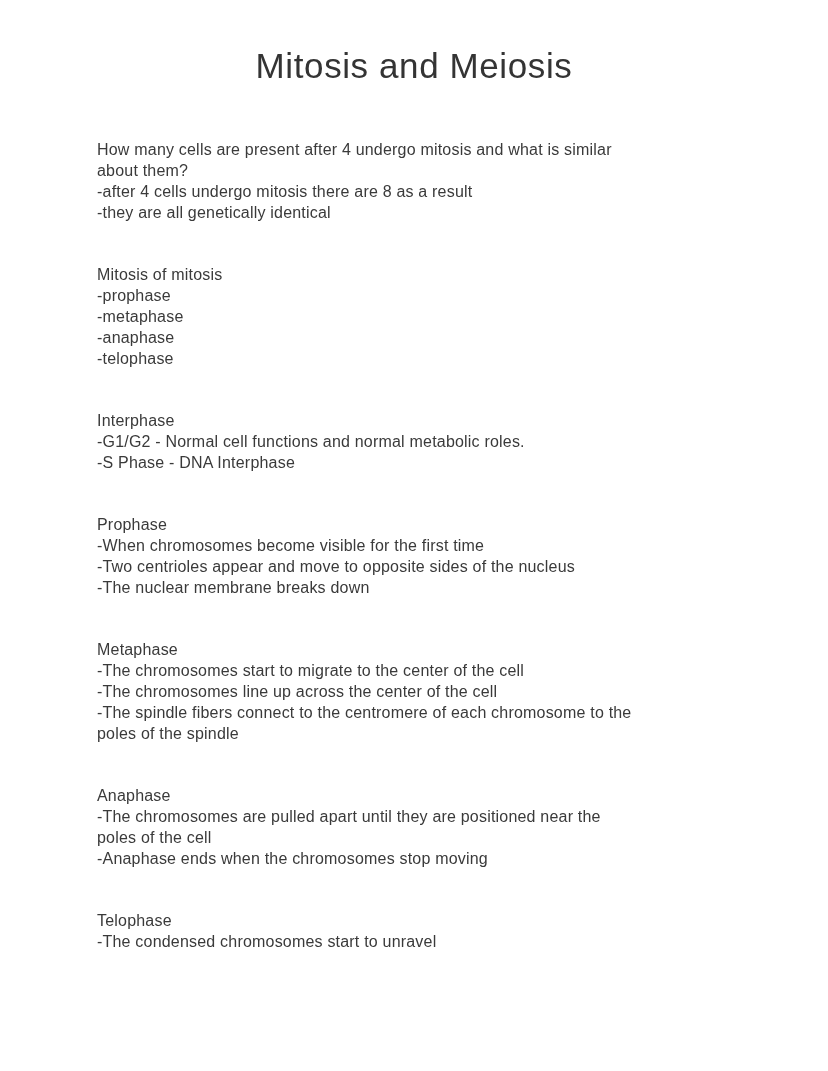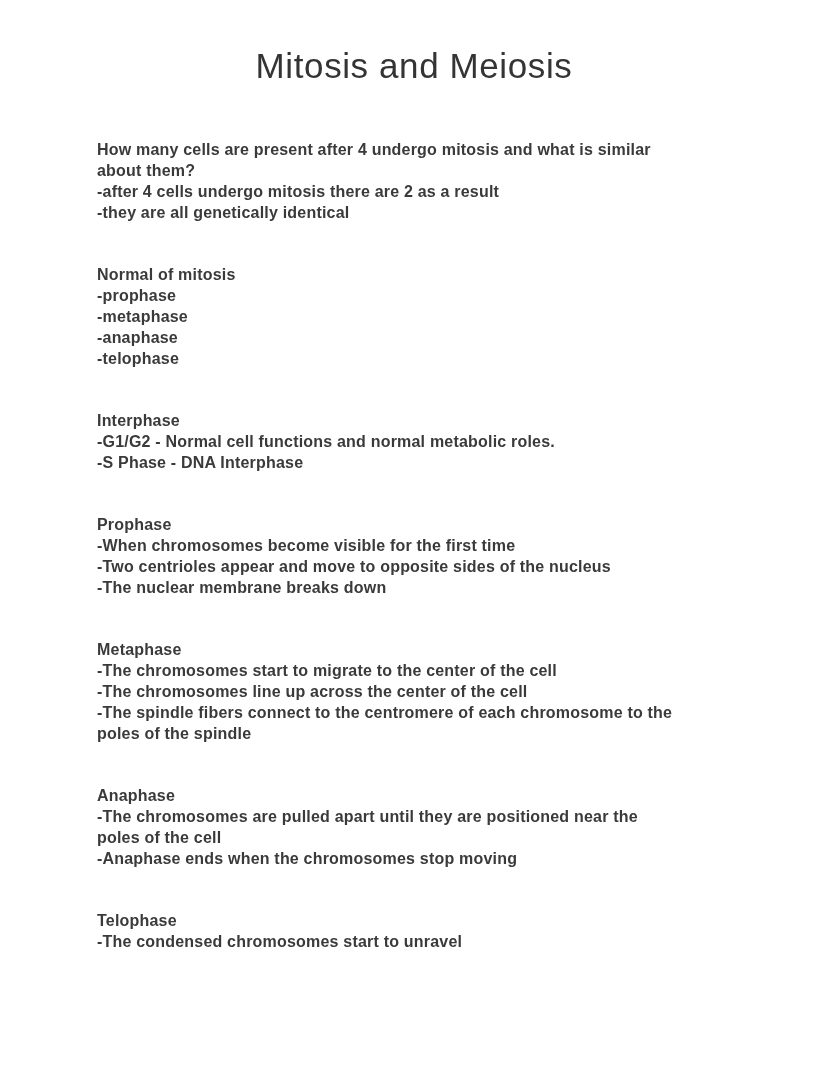--- a/index.html
+++ b/index.html
@@ -23,21 +23,20 @@
     text-align: center;
     font-size: 35px;
     font-weight: 400;
     line-height: 42px;
     letter-spacing: 0.6px;
     color: #343434;
   }
   .content {
     padding: 52px 97px 0 97px;
     box-sizing: border-box;
-    font-weight: bold;
   }
   .section {
     margin: 0 0 41px 0;
   }
   .section p.line {
     margin: 0;
     padding: 0;
     font-size: 16px;
     line-height: 21px;
     letter-spacing: 0.2px;
@@ -47,25 +46,25 @@
 </style>
 </head>
 <body>
 
 <div class="page" style="background: rgb(255, 255, 255); color: rgb(58, 58, 58);">
   <h1 class="doc-title">Mitosis and Meiosis</h1>
   <div class="content" id="content">
       <div class="section">
         <p class="line">How many cells are present after 4 undergo mitosis and what is similar</p>
         <p class="line">about them?</p>
-        <p class="line">-after 4 cells undergo mitosis there are 2 as a result</p>
+        <p class="line">-after 4 cells undergo mitosis there are 8 as a result</p>
         <p class="line">-they are all genetically identical</p>
       </div>
       <div class="section">
-        <p class="line">Normal of mitosis</p>
+        <p class="line">Mitosis of mitosis</p>
         <p class="line">-prophase</p>
         <p class="line">-metaphase</p>
         <p class="line">-anaphase</p>
         <p class="line">-telophase</p>
       </div>
       <div class="section">
         <p class="line">Interphase</p>
         <p class="line">-G1/G2 - Normal cell functions and normal metabolic roles.</p>
         <p class="line">-S Phase - DNA Interphase</p>
       </div>

